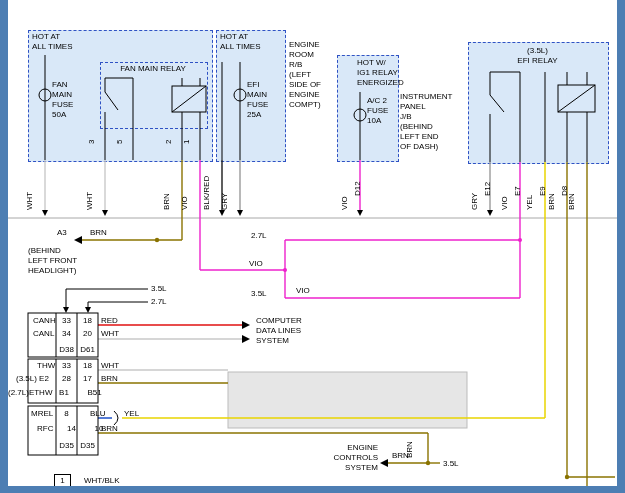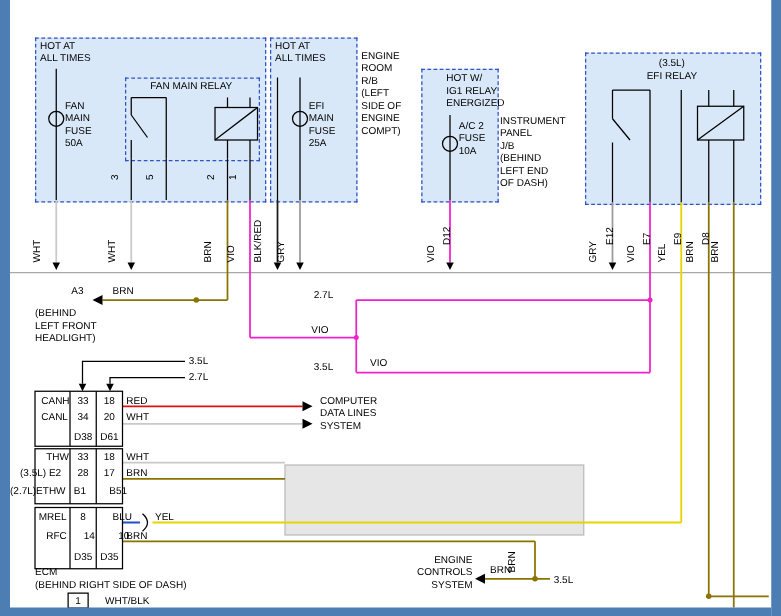--- a/index.html
+++ b/index.html
@@ -247,21 +247,20 @@
   <div class="t" style="left:124px;top:409px">YEL</div>
 
   <div class="t" style="left:37px;top:424px">RFC</div>
   <div class="t c" style="left:57px;top:424px;width:29px">14</div>
   <div class="t c" style="left:78px;top:424px;width:42px">10</div>
   <div class="t" style="left:101px;top:424px">BRN</div>
 
   <div class="t c" style="left:57px;top:441px;width:19px">D35</div>
   <div class="t c" style="left:78px;top:441px;width:19px">D35</div>
 
-  <div class="t" style="left:28px;top:453px">ECM<br>(BEHIND RIGHT SIDE OF DASH)</div>
 
   <div class="t r" style="left:318px;top:443px;width:60px">ENGINE<br>CONTROLS<br>SYSTEM</div>
   <div class="t" style="left:392px;top:451px">BRN</div>
   <div class="t" style="left:443px;top:459px">3.5L</div>
   <div class="pinbox" style="left:54px;top:474px;width:15px;height:11px">1</div>
   <div class="t" style="left:84px;top:476px">WHT/BLK</div>
 
   <div class="frame" style="left:0;top:0;width:8px;height:493px"></div>
   <div class="frame" style="left:617px;top:0;width:8px;height:493px"></div>
   <div class="frame" style="left:8px;top:486px;width:609px;height:7px"></div>

